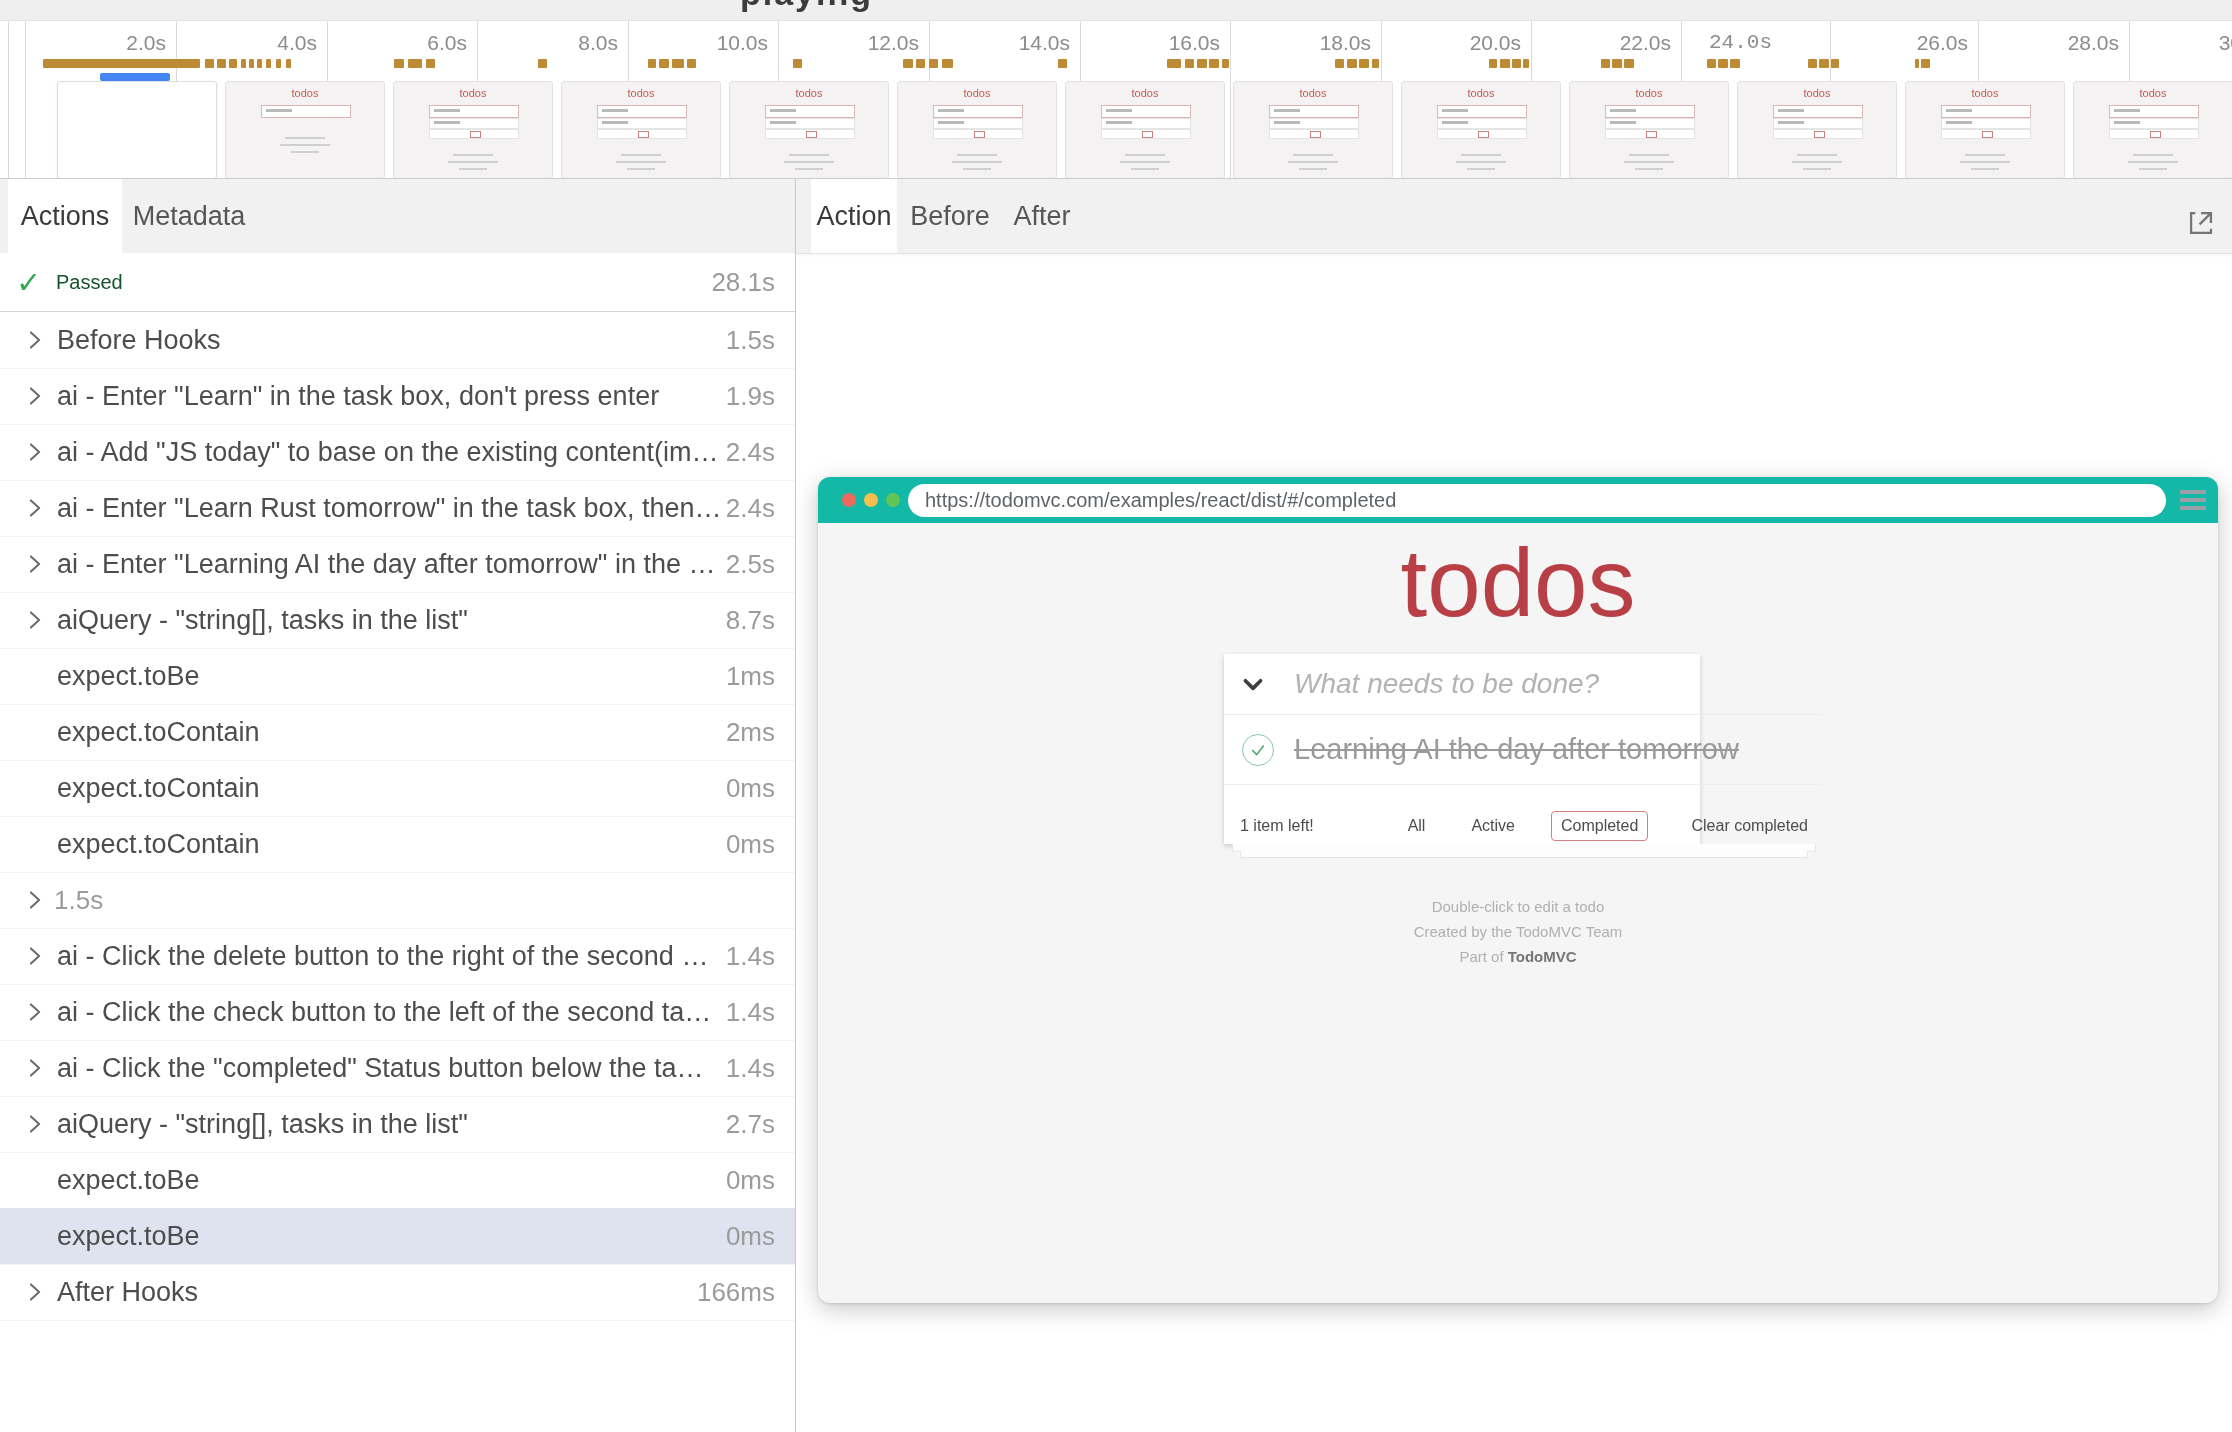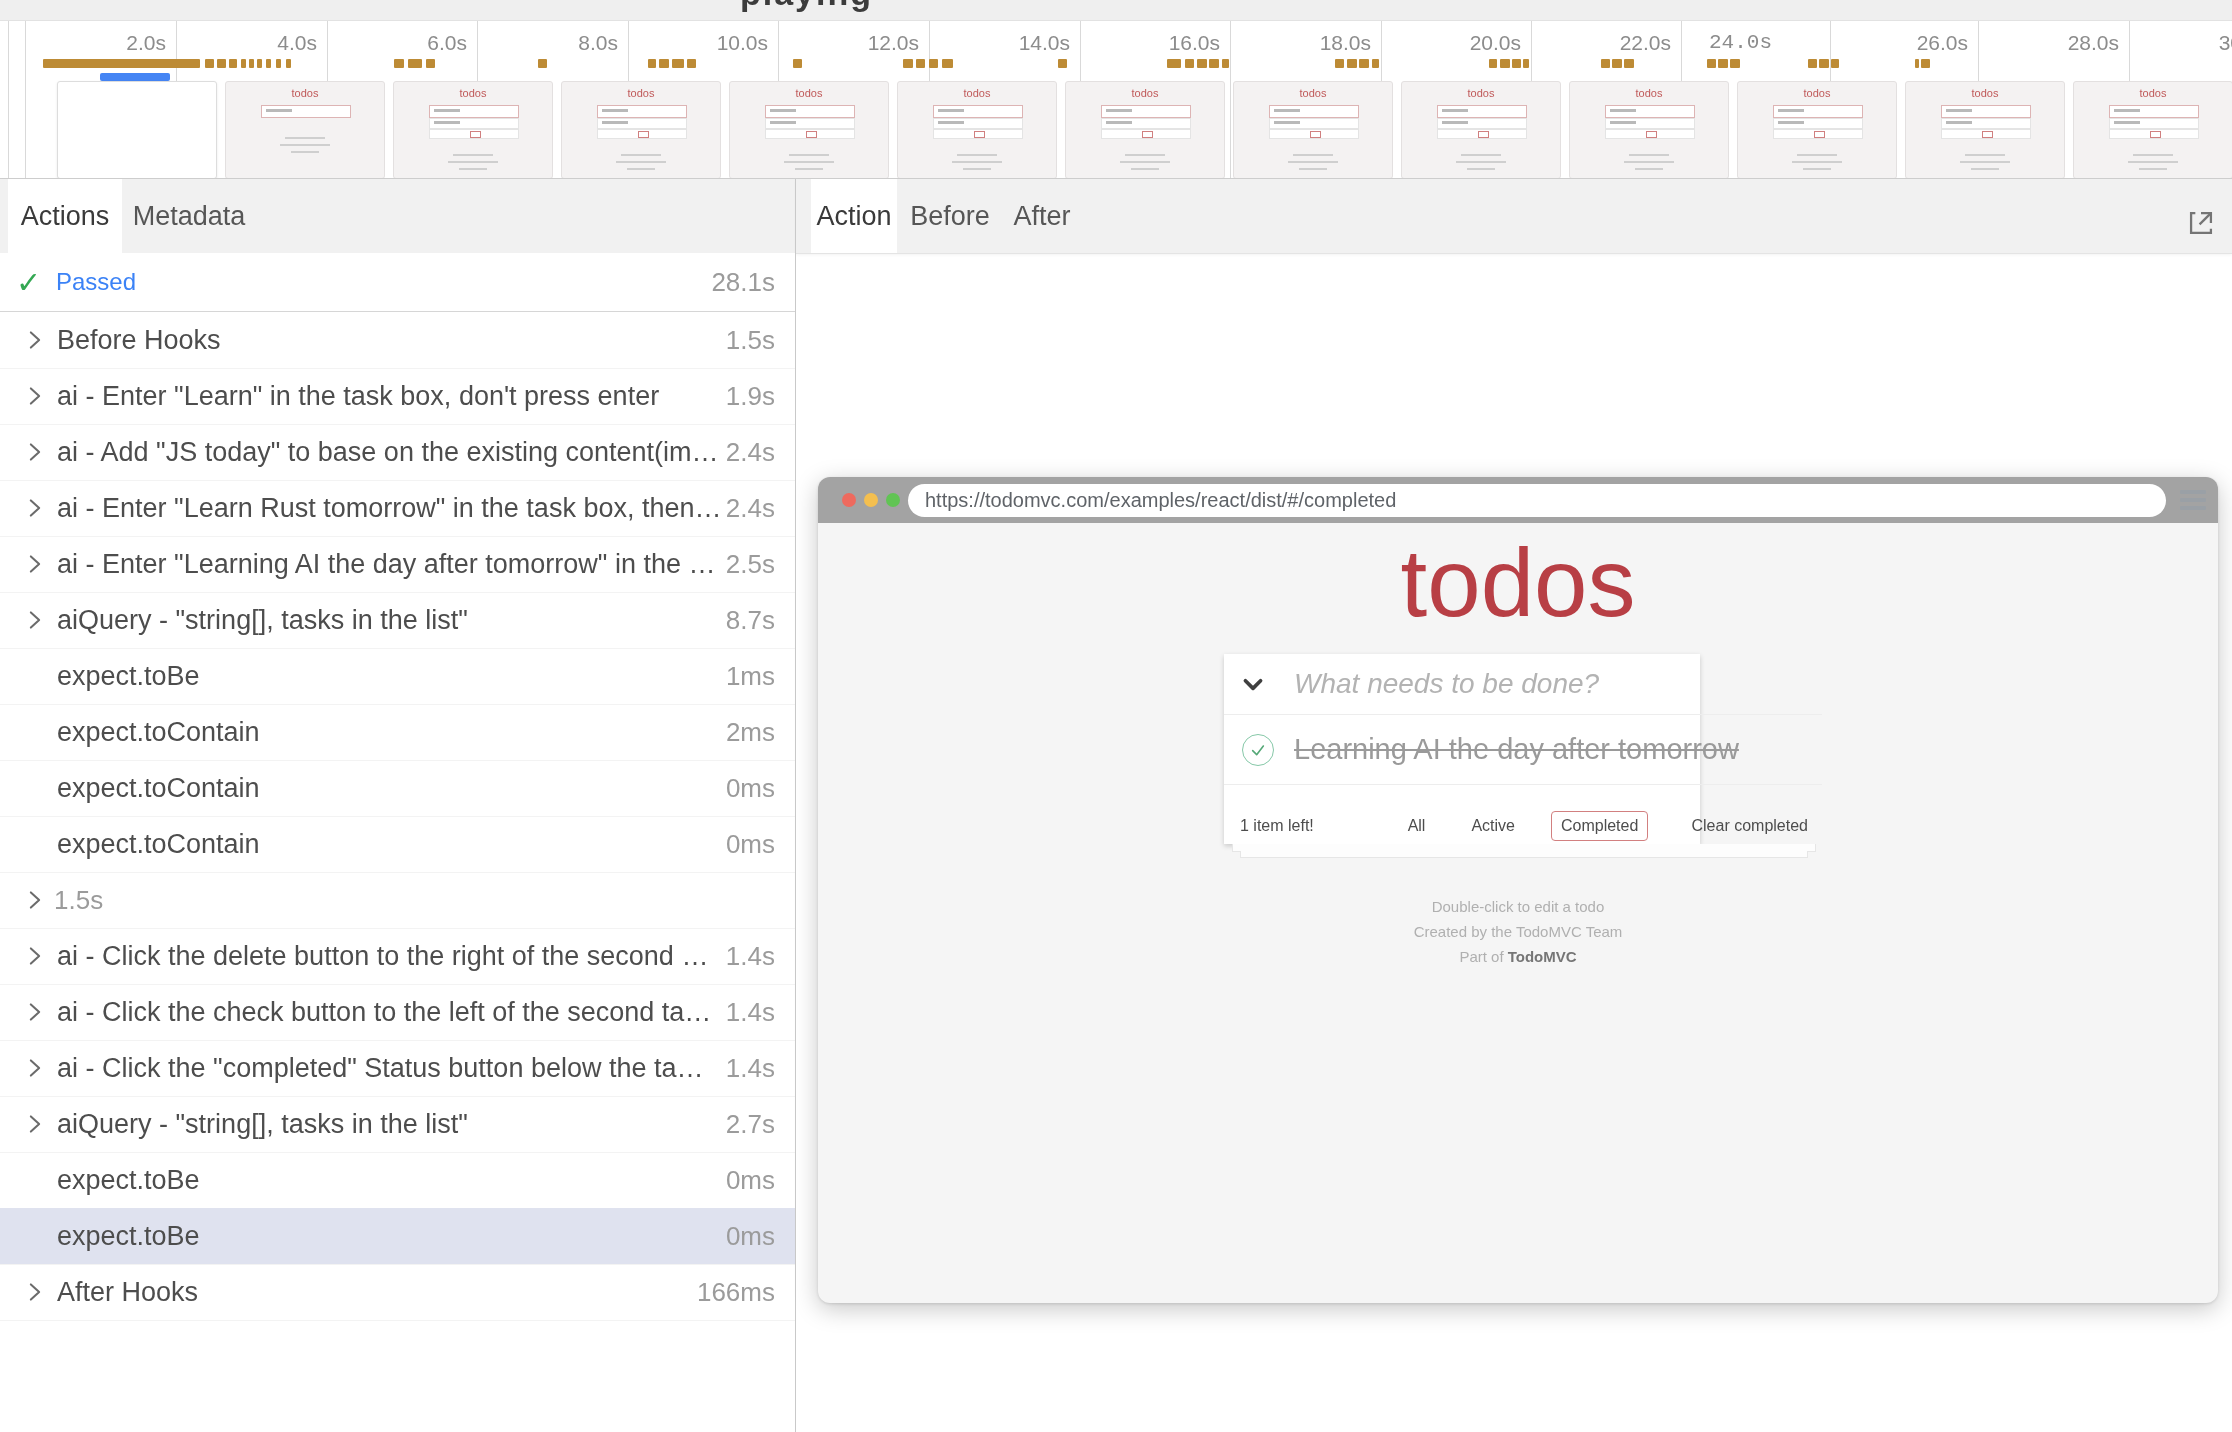--- a/index.html
+++ b/index.html
@@ -35,35 +35,35 @@
   #tabs-right{left:796px;width:1436px;}
   .tab{position:absolute;top:0;height:74px;display:flex;align-items:center;justify-content:center;font-size:27px;color:#565656;cursor:pointer;}
   .tab.active{background:#fff;color:#3a3a3a;}
   #panel-divider{left:795px;top:179px;width:1px;height:1253px;background:#c9c9c9;}
   #filmstrip-border{left:0;top:178px;width:2232px;height:1px;background:#cfcfcf;}
 
   
   #left-list{left:0;top:253px;width:795px;height:1179px;background:#fff;border-bottom:1px solid #e7e7e7;}
   #status-row{position:absolute;left:0;top:0;width:795px;height:58px;border-bottom:1px solid #d6d6d6;display:flex;align-items:center;}
   .check-glyph{margin-left:16px;width:34px;font-size:30px;color:#34a853;}
-  #status-label{font-size:24px;color:#3b82f6;margin-left:6px;}
+  #status-label{font-size:20px;color:#14532d;margin-left:6px;}
   .row{position:absolute;left:0;width:795px;height:56px;display:flex;align-items:center;border-bottom:1px solid #f3f3f3;cursor:pointer;}
   .row.selected{background:#dfe2ef;}
   .row .chev{width:22px;height:22px;margin-left:24px;flex:0 0 22px;}
   .row .nochev{width:22px;margin-left:24px;flex:0 0 22px;}
   .row .lbl{margin-left:11px;font-size:27px;color:#4d4d4d;white-space:nowrap;overflow:hidden;flex:1;}
   .dur{margin-left:8px;margin-right:20px;font-size:26px;color:#9b9b9b;white-space:nowrap;text-align:right;flex:0 0 auto;}
   #status-dur{position:absolute;right:20px;font-size:26px;color:#9b9b9b;}
 
   
   #ext-btn{left:2184px;top:206px;width:34px;height:34px;cursor:pointer;}
 
   
   #bwindow{left:818px;top:477px;width:1400px;height:826px;background:#f5f5f5;border-radius:12px;box-shadow:0 6px 24px rgba(0,0,0,.22),0 1px 3px rgba(0,0,0,.12);}
-  #bchrome{position:absolute;left:0;top:0;width:1400px;height:46px;background:#a3a3a3;border-radius:12px 12px 0 0;}
+  #bchrome{position:absolute;left:0;top:0;width:1400px;height:46px;background:#14b8a6;border-radius:12px 12px 0 0;}
   .light{position:absolute;top:16px;width:14px;height:14px;border-radius:50%;}
   #url-pill{position:absolute;left:90px;top:7px;width:1258px;height:33px;background:#fff;border-radius:17px;display:flex;align-items:center;}
   #url-text{margin-left:17px;font-size:20px;color:#5f6368;white-space:nowrap;}
   .hbar{position:absolute;left:1362px;width:26px;height:4px;background:#9aa0a6;border-radius:1px;}
 
   #app-title{position:absolute;left:0;top:58px;width:1400px;text-align:center;font-size:96px;font-weight:200;color:#b83f45;line-height:1;}
   #todo-card{position:absolute;left:406px;top:177px;width:476px;height:190px;background:#fff;box-shadow:0 2px 5px rgba(0,0,0,.18);}
   .sheet1{position:absolute;left:414px;top:367px;width:582px;height:7px;background:#fdfdfd;border:1px solid #e6e6e6;border-top:none;}
   .sheet2{position:absolute;left:422px;top:374px;width:566px;height:6px;background:#fdfdfd;border:1px solid #e6e6e6;border-top:none;}
   #card-header{position:absolute;left:0;top:0;width:598px;height:60px;border-bottom:1px solid #ededed;display:flex;align-items:center;}

